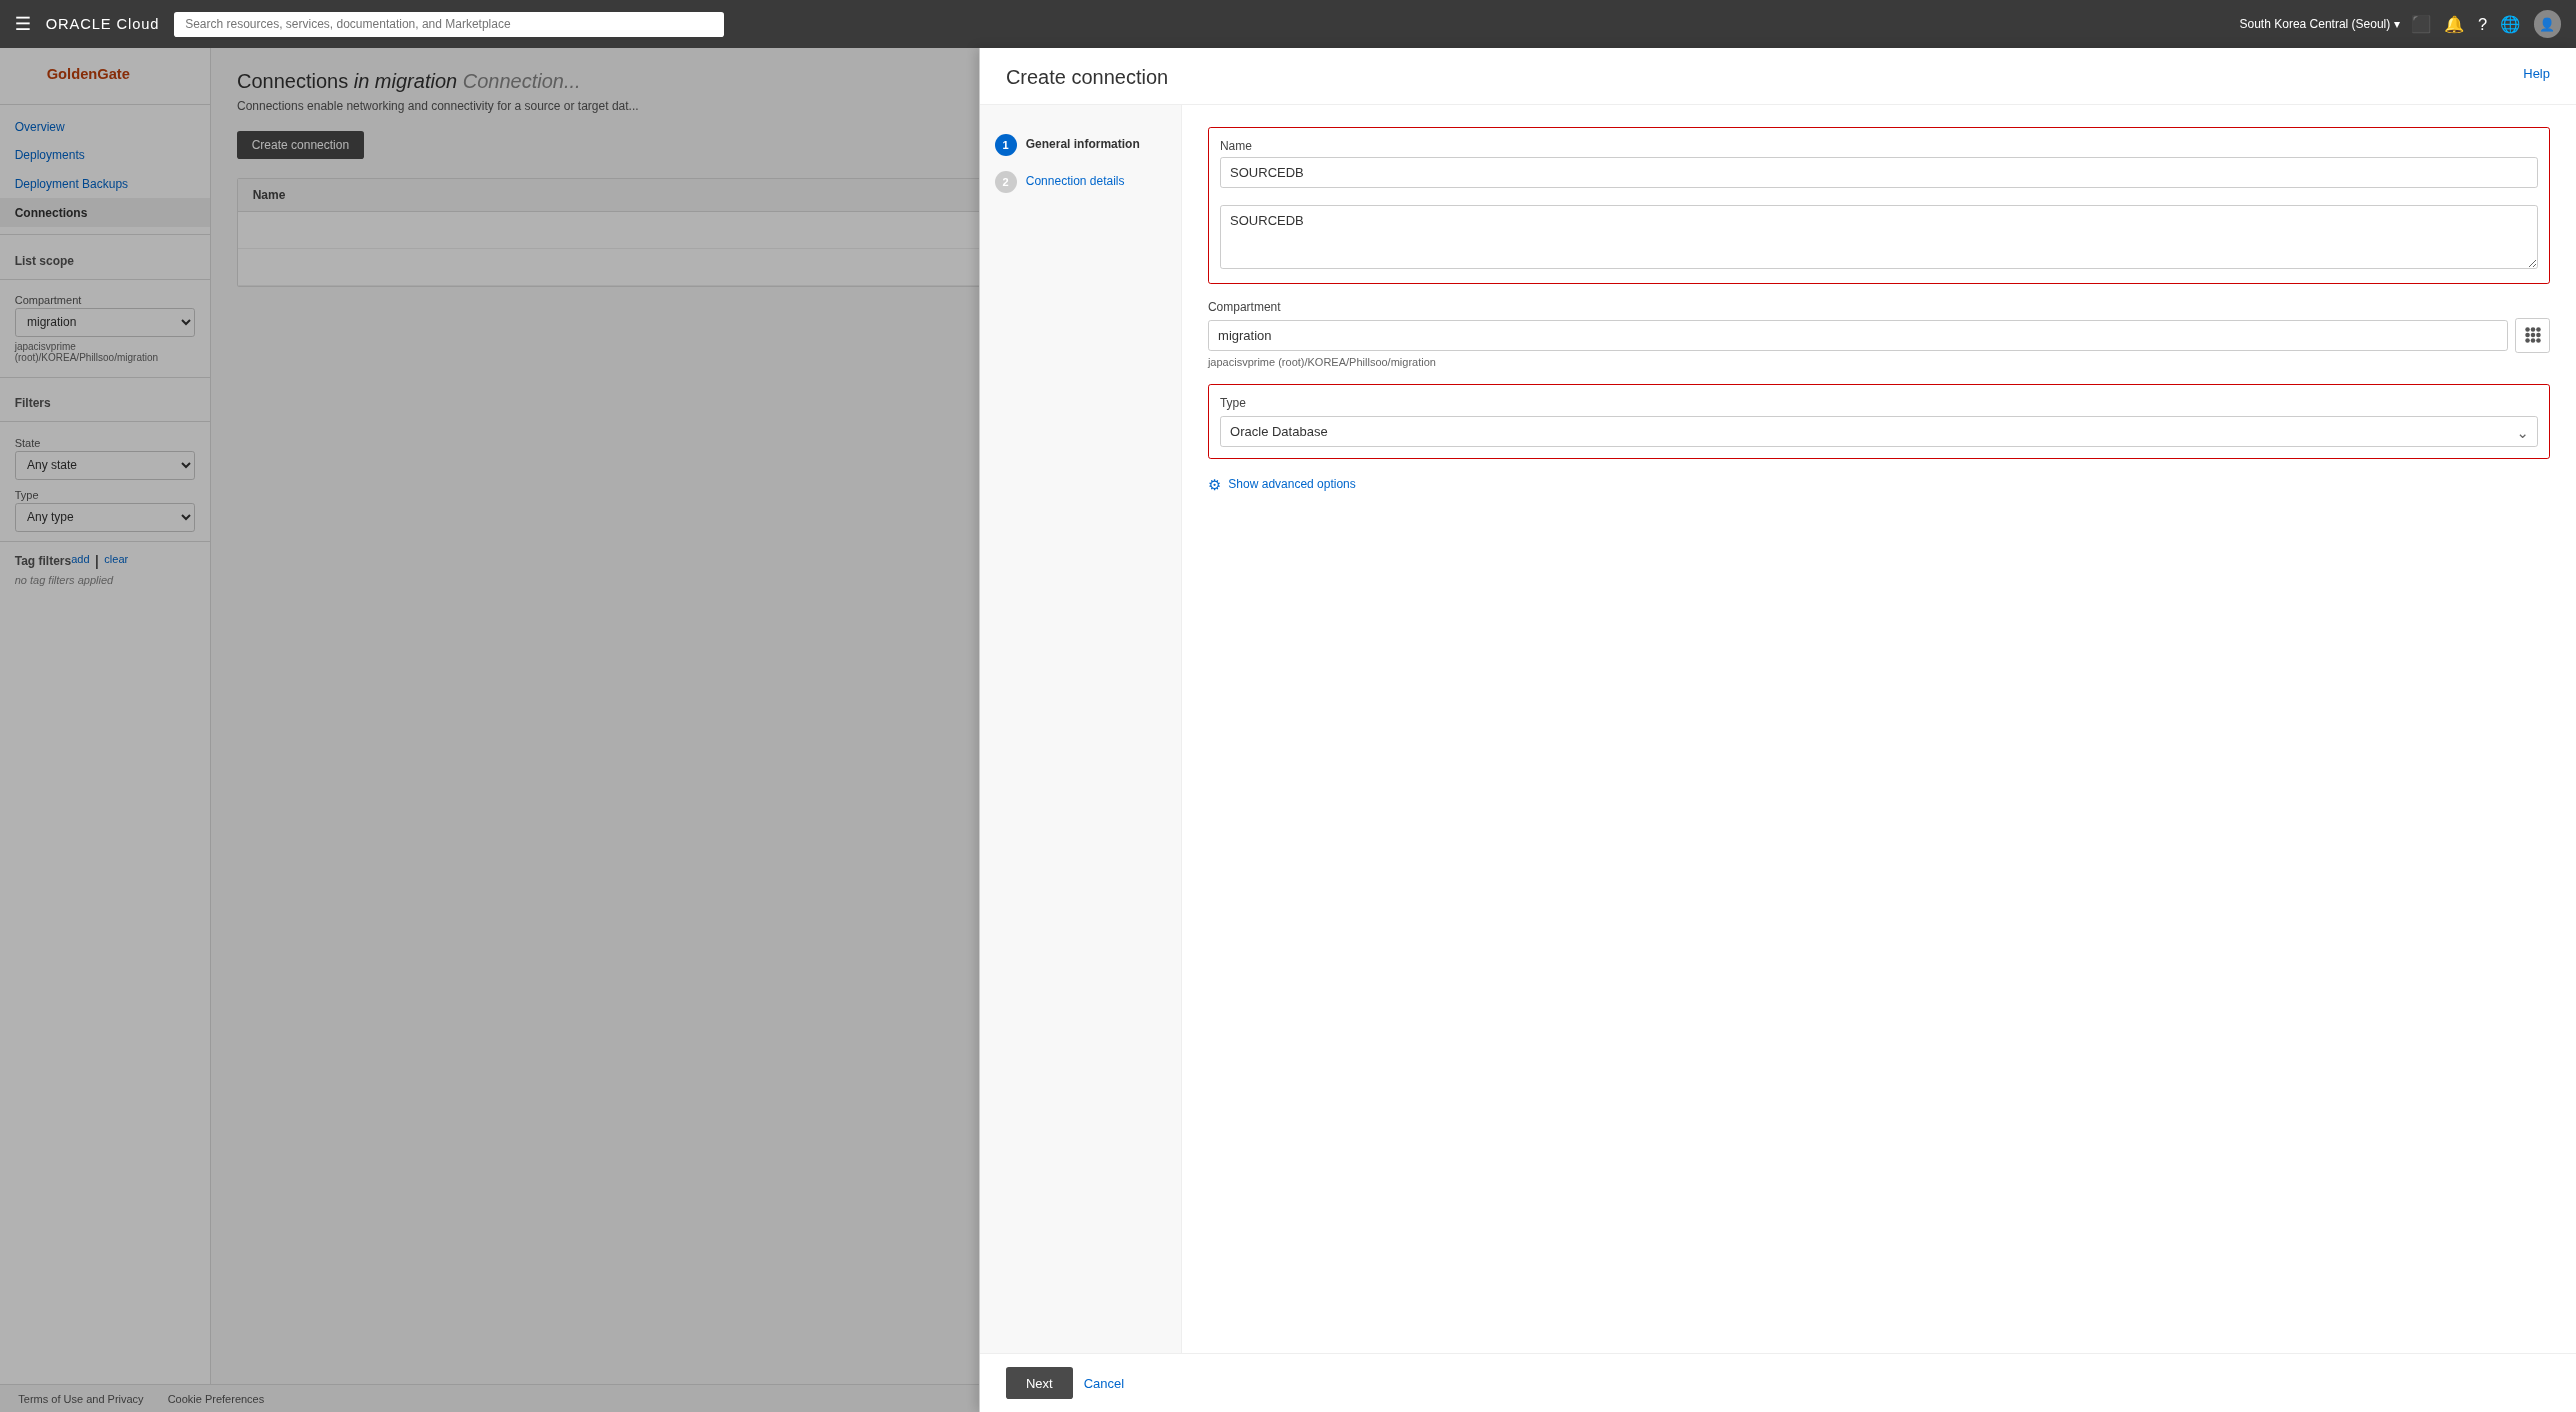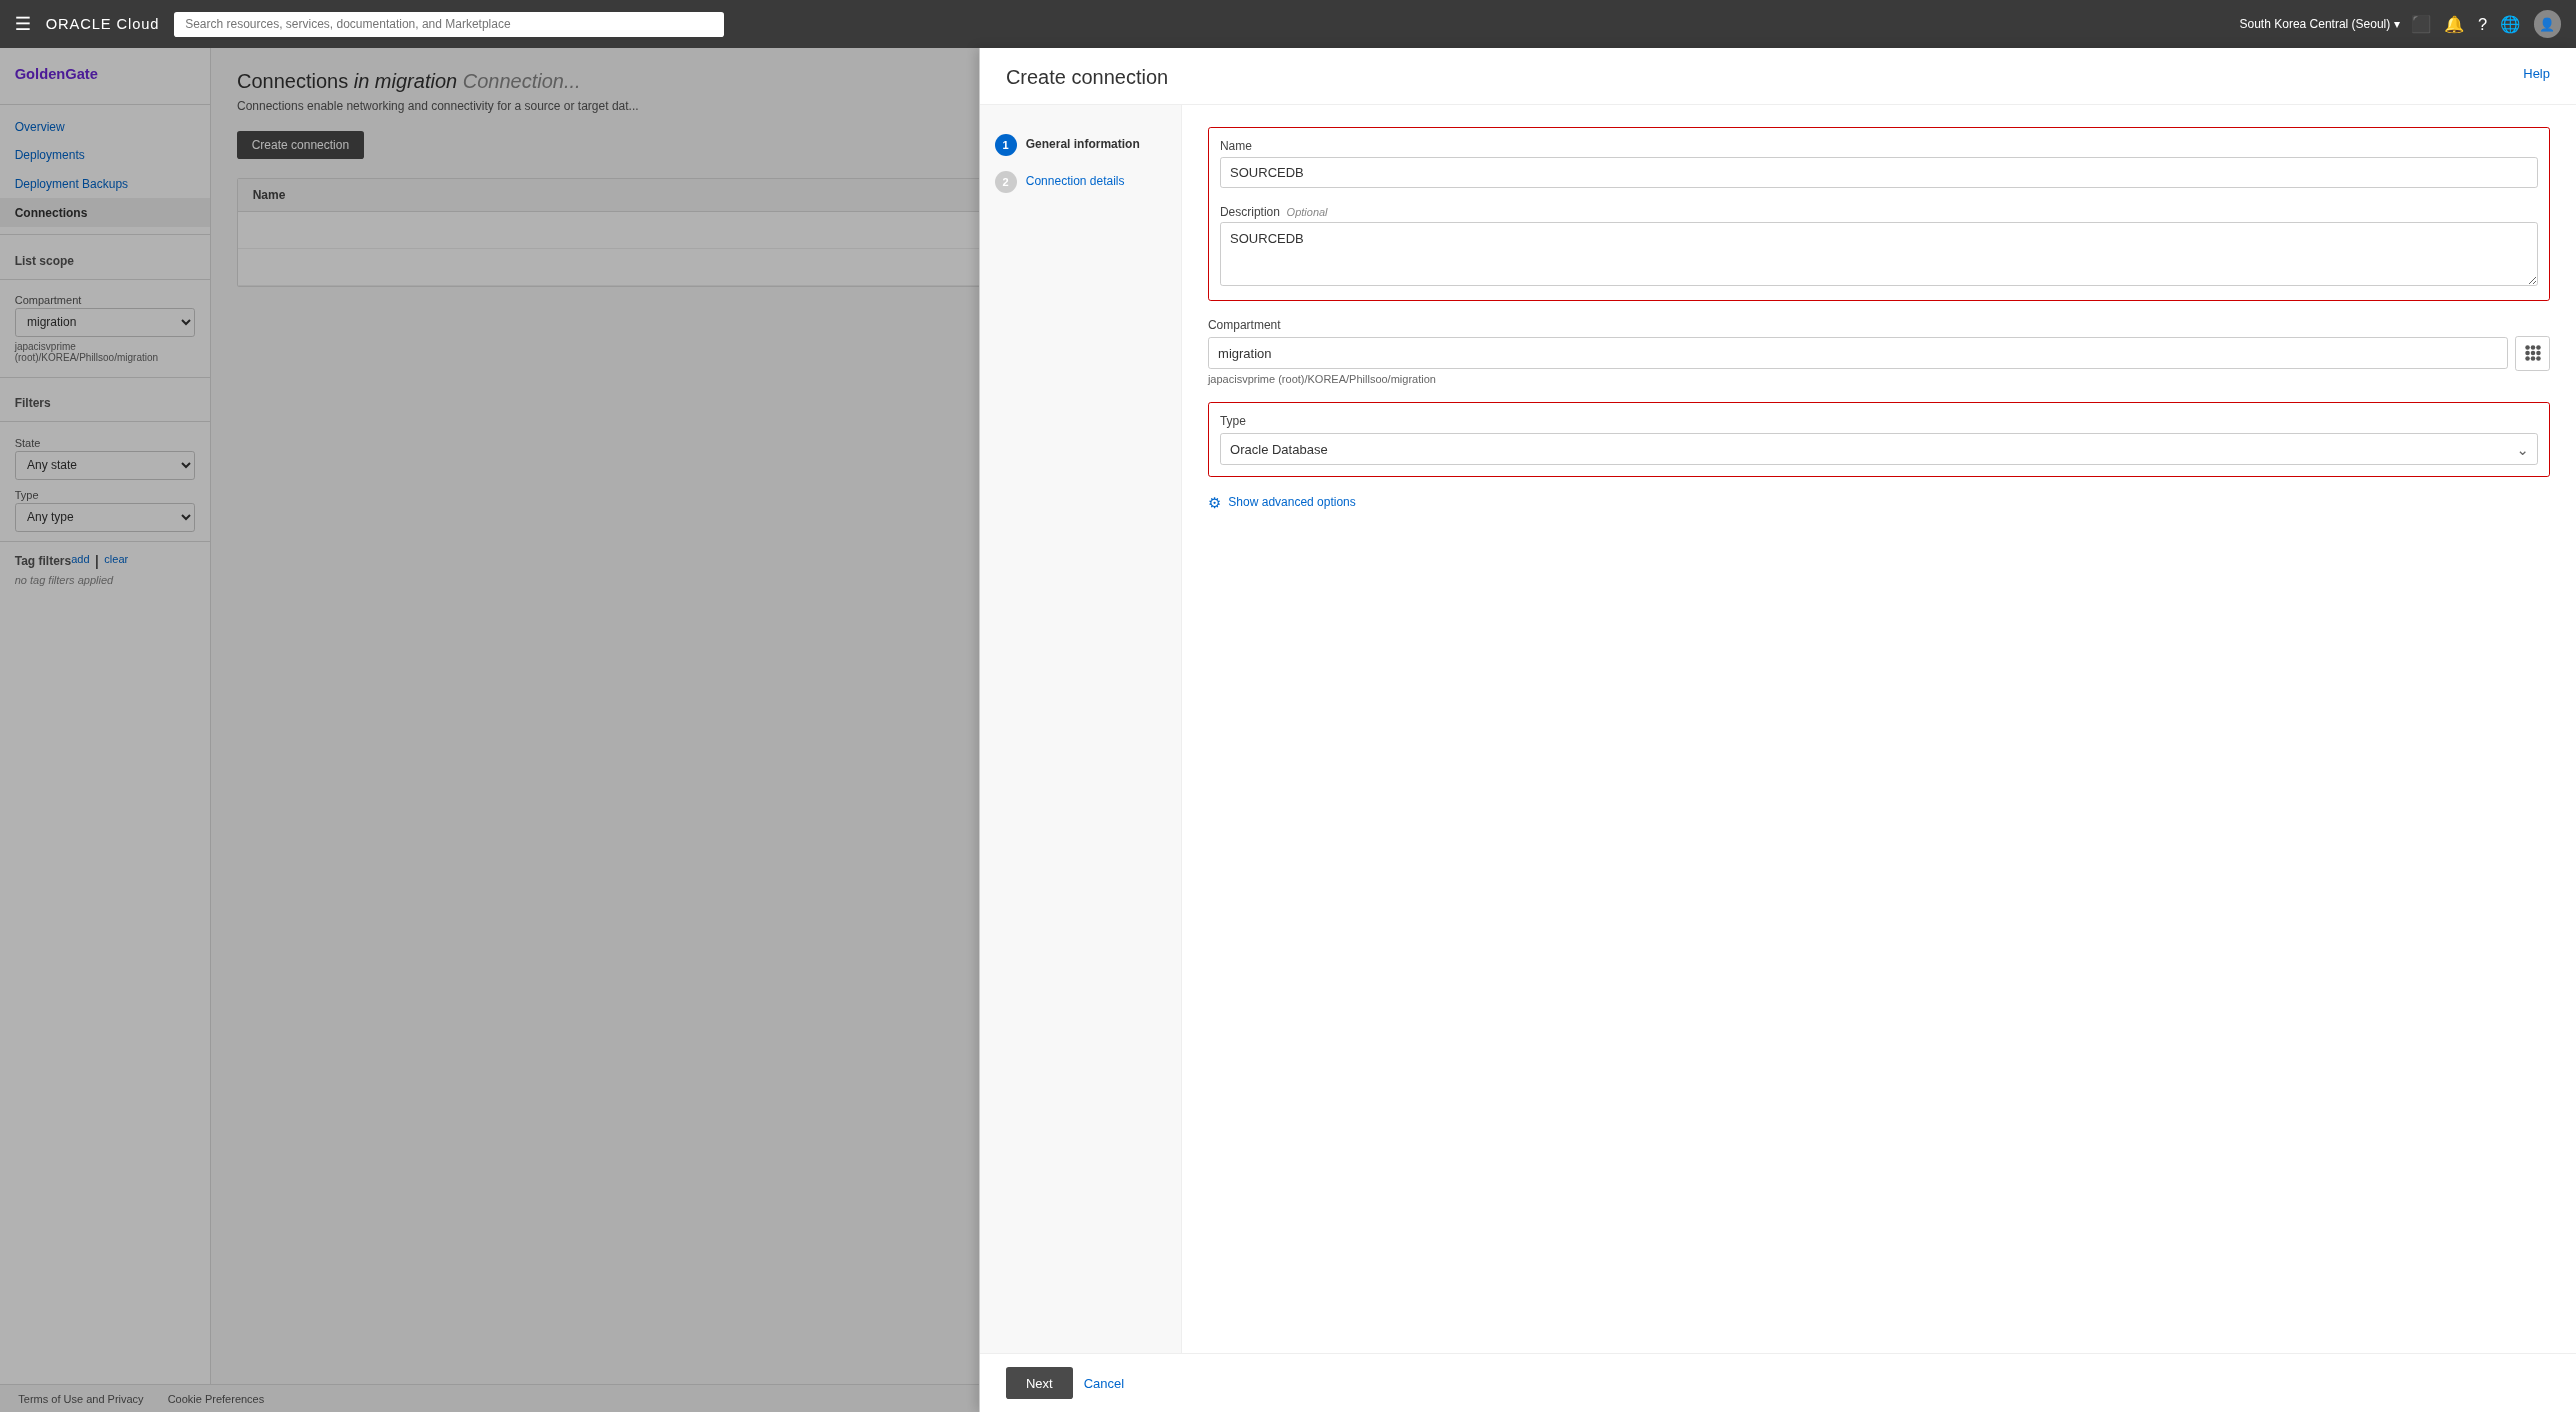--- a/index.html
+++ b/index.html
@@ -60,22 +60,23 @@
       width: 211px;
       background: #fff;
       border-right: 0.9px solid #ddd;
       padding: 18.3px 0;
       flex-shrink: 0;
       overflow-y: auto;
     }
     .sidebar-title {
       font-size: 14.7px;
       font-weight: bold;
-      color: #6d28d9;
+      color: #c2410c;
       padding: 0 14.7px 14.7px 14.7px;
+      margin-left: 32px;
     }
     .sidebar-divider { border: none; border-top: 0.9px solid #ddd; margin: 7.3px 0; }
     .sidebar-nav-item {
       display: block;
       padding: 7.3px 14.7px;
       font-size: 12px;
       color: #0066cc;
       cursor: pointer;
       text-decoration: none;
     }
@@ -478,24 +479,20 @@
     </div>
 
     <div class="form-area">
 
       <div class="name-group-wrapper">
         <div class="form-group">
           <label class="form-label">Name</label>
           <input class="form-input" type="text" value="SOURCEDB" style="">
         </div>
         <div class="form-group" style="margin-bottom:0">
-          <label class="form-label">
-            <span>Description</span>
-            &nbsp;<em>Optional</em>
-          </label>
           <textarea class="form-textarea" style="">SOURCEDB</textarea>
         </div>
       </div>
 
       <div class="form-group">
         <label class="form-label">Compartment</label>
         <div class="compartment-row">
           <input class="form-input" type="text" value="migration" style="">
           <button class="compartment-icon-btn">
             <svg width="20" height="20" viewBox="0 0 22 22" fill="none" xmlns="http://www.w3.org/2000/svg">

